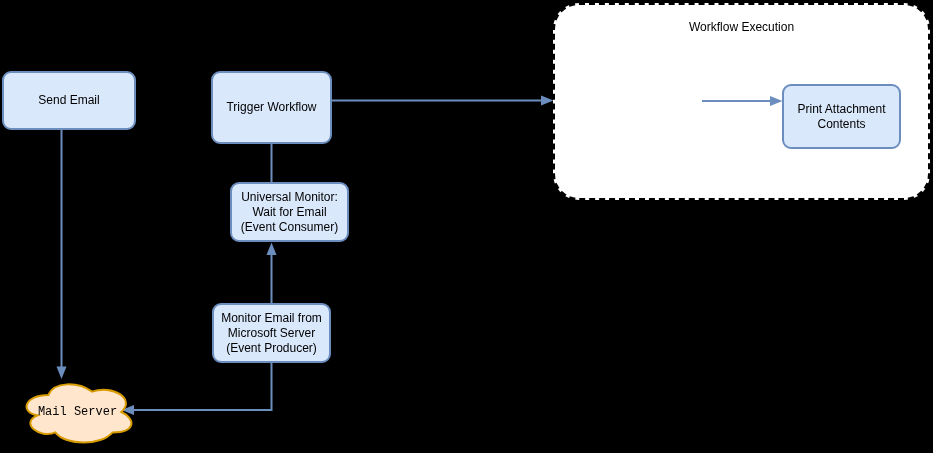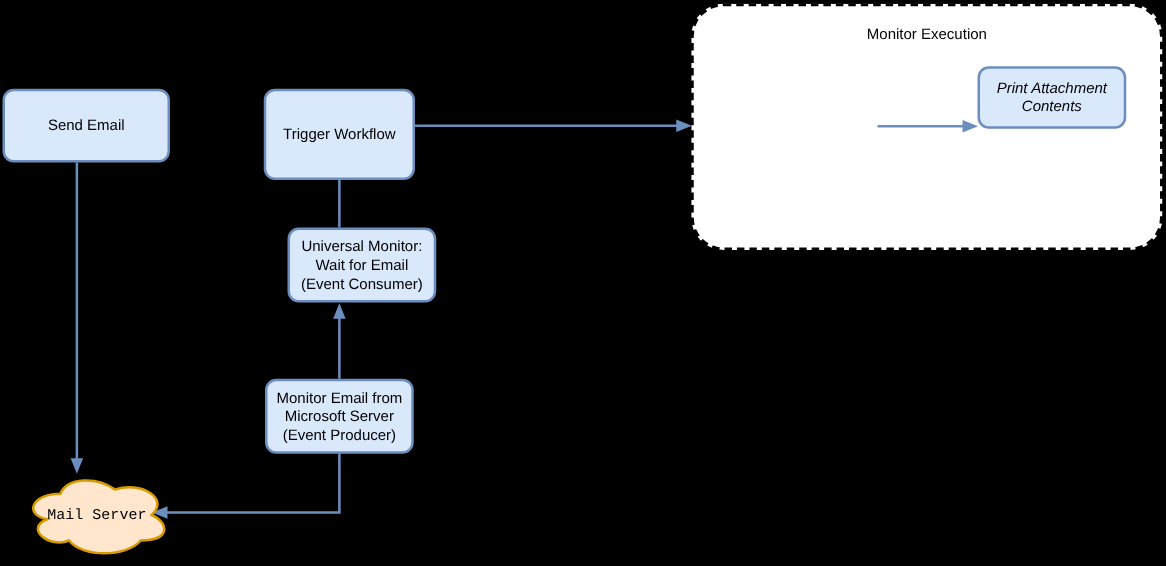--- a/index.html
+++ b/index.html
@@ -63,21 +63,21 @@
     line-height: 15px;
     text-align: center;
     white-space: pre;
     color: #000000;
   }
   .n-send-email        { left: 2px;   top: 71px; width: 134px; height: 59px; }
   .n-trigger-workflow  { left: 211px; top: 71px; width: 121px; height: 73px; }
   .n-universal-monitor { left: 212px; top: 182px; width: 119px; height: 60px; margin-left: 18px; }
   .n-monitor-email     { left: 212px; top: 303px; width: 119px; height: 60px; justify-content: center; }
   .n-print-event       { left: 582px; top: 70px; width: 120px; height: 61px; }
-  .n-print-attachment  { left: 782px; top: 53px; width: 119px; height: 50px; font-style: italic; }
+  .n-print-attachment  { left: 782px; top: 84px; width: 119px; height: 65px; }
   
   .cloud-wrap {
     position: absolute;
     left: 17px;
     top: 376px;
     width: 121px;
     height: 72px;
     z-index: 3;
     font-family: Liberation Mono, monospace;
   }
@@ -98,21 +98,21 @@
     font-size: 12px;
     color: #000000;
   }
 </style>
 </head>
 <body>
 
 <div class="stage">
 
   <div class="wf-container">
-    <div class="wf-title">Monitor Execution</div>
+    <div class="wf-title">Workflow Execution</div>
   </div>
 
   <svg class="edges" width="933" height="453" viewBox="0 0 933 453">
     <g stroke="#6c8ebf" stroke-width="2" fill="none">
       <path d="M61.5 130 V367"></path>
       <path d="M271.5 182 V143"></path>
       <path d="M271.5 303 V254"></path>
       <path d="M271.5 362 V410 H133"></path>
       <path d="M332 100.5 H542"></path>
       <path d="M702 101 H771"></path>

